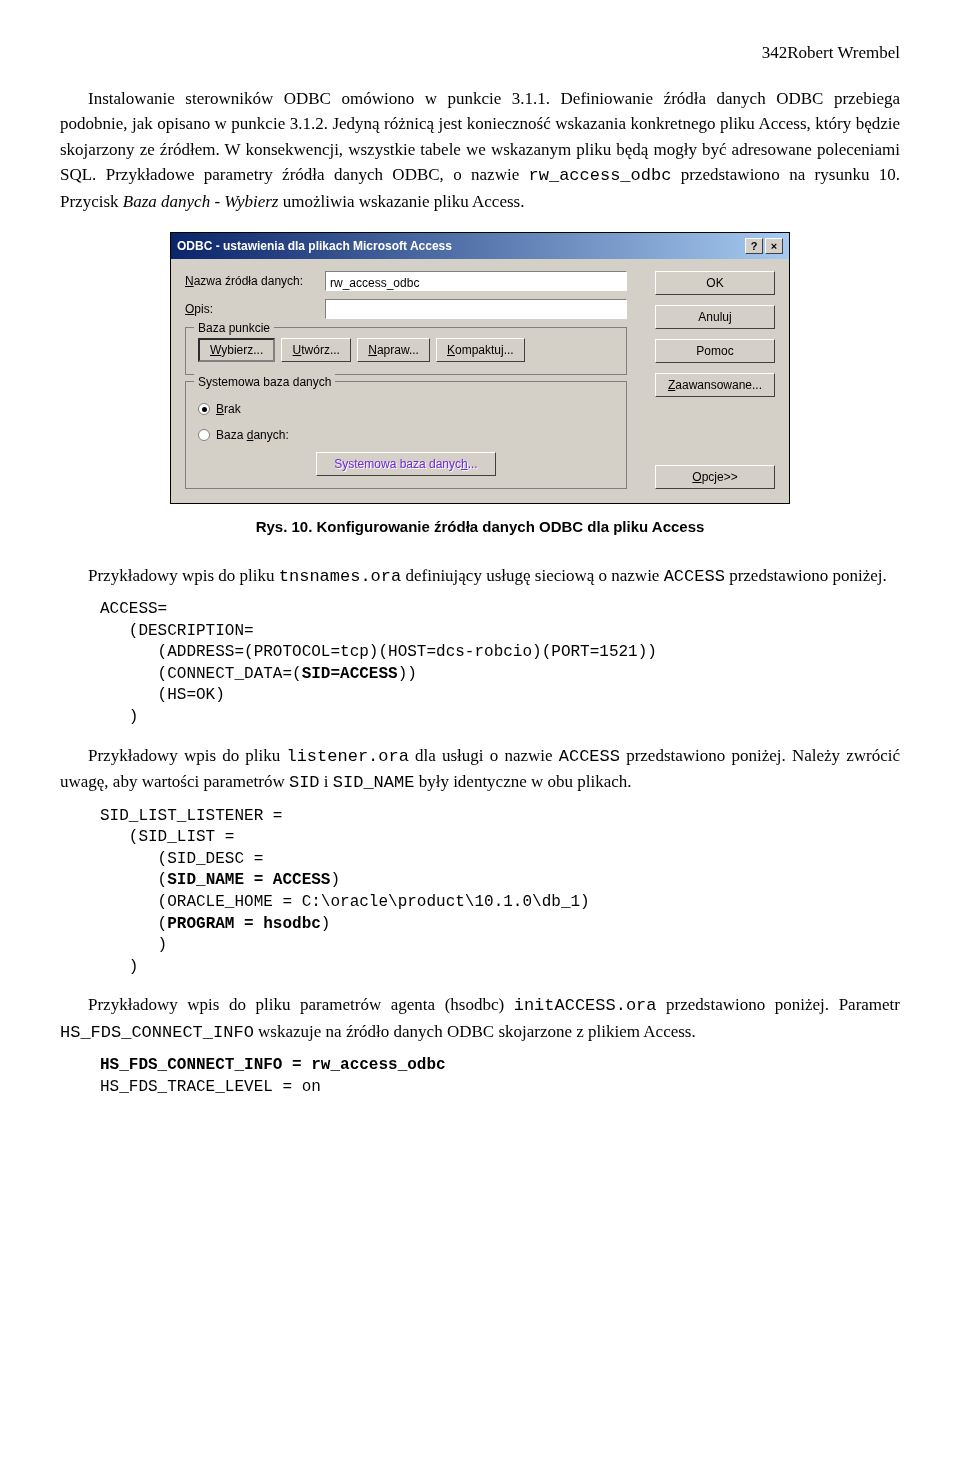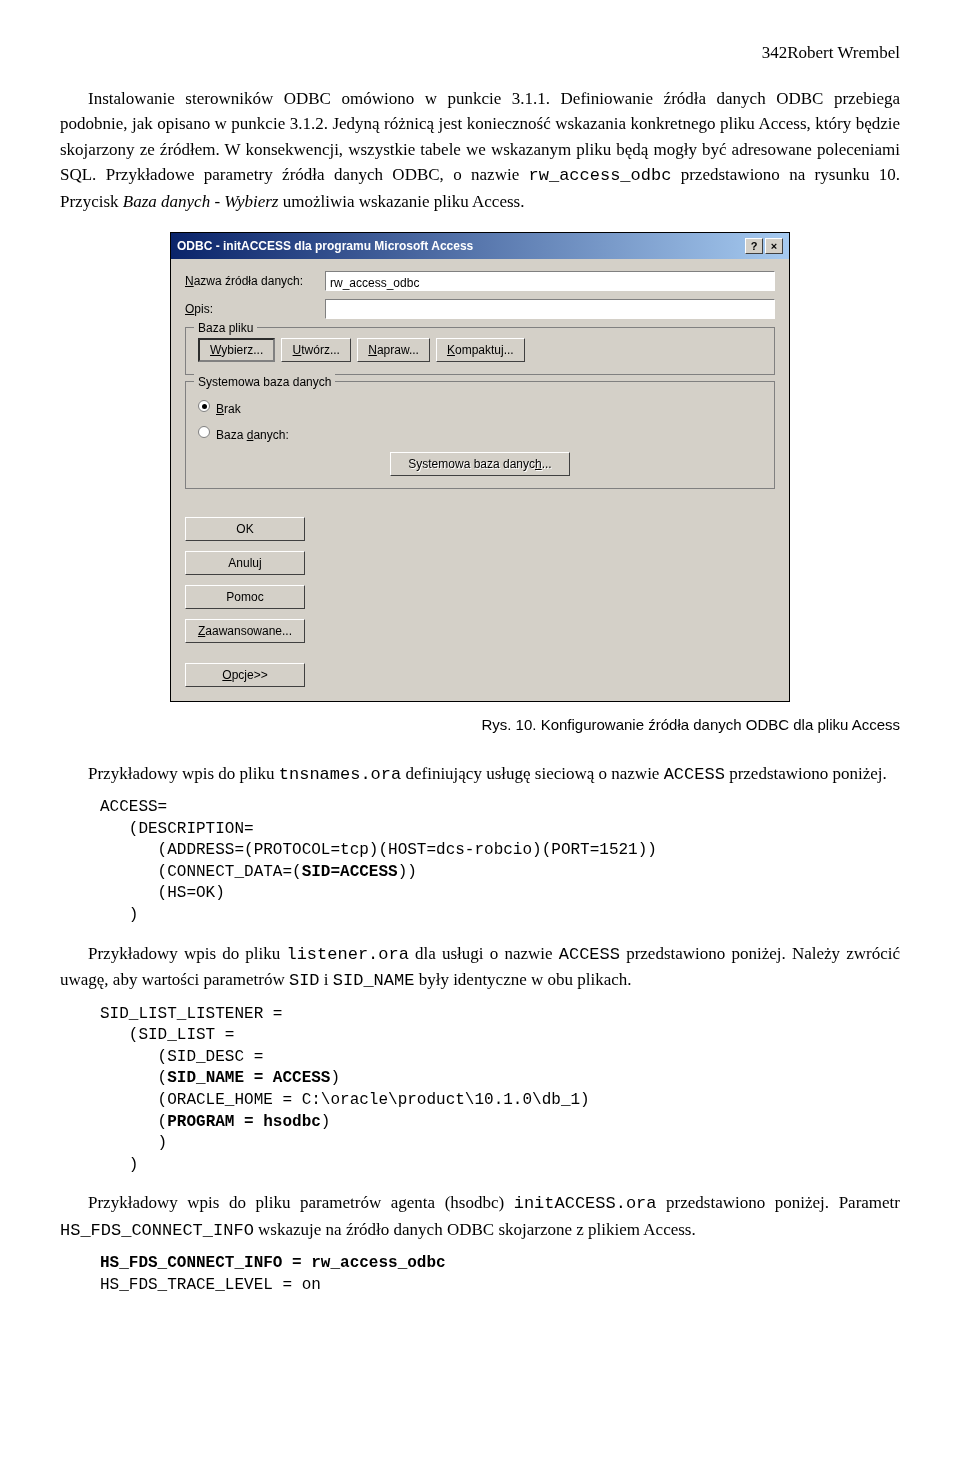--- a/index.html
+++ b/index.html
@@ -64,51 +64,51 @@
       min-width: 96px;
       height: 24px;
       padding: 2px 10px;
       text-align: right;
       display: flex; align-items: center; justify-content: center;
     }
     .btn.small { min-width: 70px; }
     .btn.pressed {
       border: 2px inset #808080;
     }
-    .main-cols { display: flex; gap: 28px; flex-direction: column; }
+    .main-cols { display: flex; gap: 28px; }
     .left-col { flex: 1; }
     .right-col { width: 120px; display: flex; flex-direction: column; gap: 10px; }
     .fieldset {
       border: 1px solid #808080;
       padding: 10px 12px 12px 12px;
       margin-top: 6px;
       position: relative;
     }
     .fieldset .legend {
       position: absolute;
       top: -9px; left: 8px;
       background: #d4d0c8;
       padding: 0 4px;
     }
     .db-row { margin: 6px 0 10px 0; }
     .db-path { margin-left: 4px; }
     .btn-row { display: flex; gap: 6px; flex-wrap: wrap; }
-    .radio { display: flex; align-items: flex-start; gap: 6px; margin: 8px 0; }
+    .radio { display: flex; align-items: center; gap: 6px; margin: 8px 0; }
     .radio-dot {
       width: 12px; height: 12px; border-radius: 50%;
       background: #fff; border: 1px solid #808080;
       display: flex; align-items: center; justify-content: center;
     }
     .radio-dot.checked::after {
       content: ''; width: 5px; height: 5px; border-radius: 50%; background: #000;
     }
     .spacer { flex: 1; }
-    .disabled { color: #000000; text-shadow: 1px 1px 0 #fff; }
+    .disabled { color: #6d28d9; text-shadow: 1px 1px 0 #fff; }
     .right-bottom { margin-top: auto; }
-    .caption { text-align: right; font-size: 15px; margin: 12px 0 24px 0; font-family: Arial, sans-serif; }
+    .caption { text-align: center; font-size: 15px; margin: 12px 0 24px 0; font-family: Arial, sans-serif; font-weight: bold; }
     .code-block {
       font-family: 'Courier New', monospace;
       white-space: pre;
       margin: 10px 0 14px 40px;
       font-size: 16px;
       line-height: 1.35;
     }
     .code-block b { font-weight: bold; text-align: right; }
     .inline-mono { font-family: Liberation Mono, monospace; }
     .indent { text-indent: 28px; }
@@ -121,40 +121,40 @@
   <span>Robert Wrembel</span>
 </div>
 
 <p class="body-text indent">
   <span>Instalowanie sterowników ODBC omówiono w punkcie 3.1.1. Definiowanie źródła danych ODBC przebiega podobnie, jak opisano w punkcie 3.1.2. Jedyną różnicą jest konieczność wskazania konkretnego pliku Access, który będzie skojarzony ze źródłem. W konsekwencji, wszystkie tabele we wskazanym pliku będą mogły być adresowane poleceniami SQL. Przykładowe parametry źródła danych ODBC, o nazwie </span><span class="mono">rw_access_odbc</span><span> przedstawiono na rysunku 10. Przycisk </span><em>Baza danych - Wybierz</em><span> umożliwia wskazanie pliku Access.</span>
 </p>
 
 <div class="dialog-wrap">
   <div class="dialog">
     <div class="titlebar">
-      <span>ODBC - initACCESS dla programu Microsoft Access</span>
+      <span>ODBC - ustawienia dla plikach Microsoft Access</span>
       <div class="titlebar-btns">
         <div class="titlebar-btn">?</div>
         <div class="titlebar-btn">×</div>
       </div>
     </div>
     <div class="dialog-body">
       <div class="main-cols">
         <div class="left-col">
           <div class="row">
             <span class="label"><span class="underline">N</span><span>azwa źródła danych:</span></span>
             <div class="input">rw_access_odbc</div>
           </div>
           <div class="row">
             <span class="label"><span class="underline">O</span><span>pis:</span></span>
             <div class="input"></div>
           </div>
 
           <div class="fieldset">
-            <span class="legend">Baza pliku</span>
+            <span class="legend">Baza punkcie</span>
             <div class="btn-row">
               <div class="btn small pressed">
                   <span><span class="underline">W</span><span>ybierz...</span></span>
                 </div>
               <div class="btn small">
                   <span><span class="underline">U</span><span>twórz...</span></span>
                 </div>
               <div class="btn small">
                   <span><span class="underline">N</span><span>apraw...</span></span>
                 </div>

